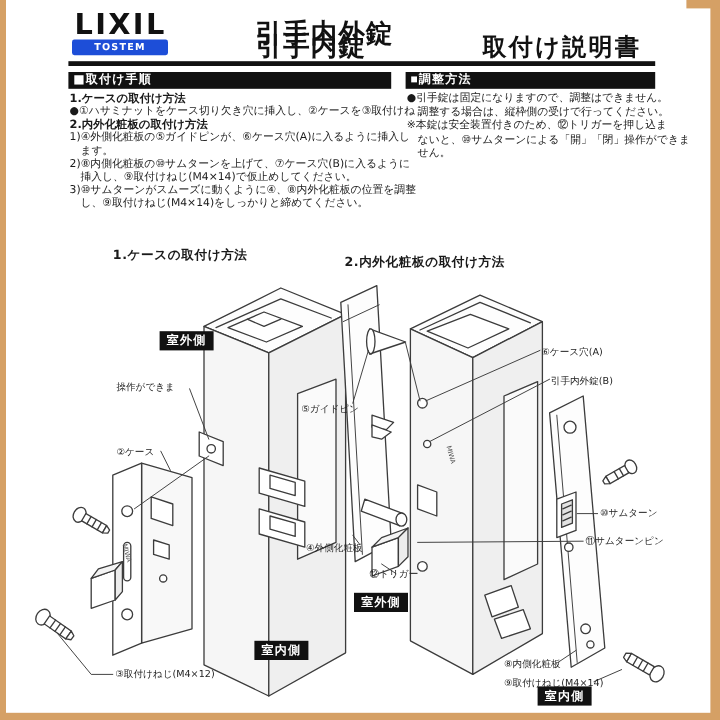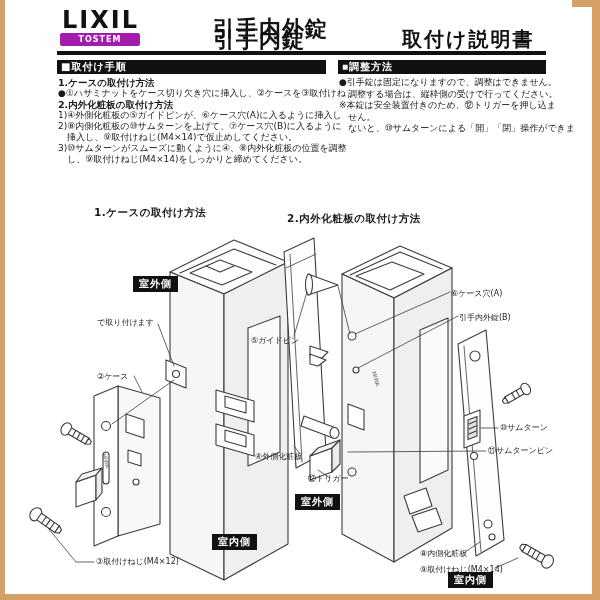--- a/index.html
+++ b/index.html
@@ -5,21 +5,21 @@
   html,body{margin:0;padding:0;}
   #page{
     position:relative;width:600px;height:600px;background:#ffffff;
     font-family:"DejaVu Sans","Liberation Sans",sans-serif;color:#1a1a1a;
     overflow:hidden;
   }
   .edge{position:absolute;background:#d5a065;}
   .abs{position:absolute;}
   
   .logo-text{font-size:24px;font-weight:900;letter-spacing:2px;color:#111;}
-  .logo-bar{background:#a21caf;color:#fff;font-size:8px;font-weight:bold;
+  .logo-bar{background:#1d4ed8;color:#fff;font-size:8px;font-weight:bold;
     text-align:center;line-height:13px;letter-spacing:1px;border-radius:2px;}
   .prod-title{font-size:22px;font-weight:900;line-height:24px;color:#111;letter-spacing:1px;}
   .doc-title{font-size:20px;font-weight:900;color:#111;letter-spacing:2px;}
   .rule{background:#111;}
   
   .secbar{background:#111;color:#fff;font-size:10px;font-weight:bold;
     line-height:14px;padding-left:4px;letter-spacing:1px;}
   
   .txtline{font-size:9px;line-height:11px;white-space:pre;}
   .txtline.bold{font-weight:bold;font-size:9.5px;}
@@ -46,33 +46,34 @@
 <div class="abs prod-title" style="left:213px;top:28px;">引手内錠</div>
 <div class="abs doc-title" style="left:402px;top:26px;">取付け説明書</div>
 <div class="abs rule" style="left:57px;top:51px;width:489px;height:3.5px;"></div>
 
 <div class="abs secbar" style="left:57px;top:60px;width:265px;height:14px;">■取付け手順</div>
 <div class="abs" style="left:58px;top:77px;width:278px;">
   <div class="txtline bold">1.ケースの取付け方法</div>
   <div class="txtline">●①ハサミナットをケース切り欠き穴に挿入し、②ケースを③取付けね</div>
   <div class="txtline bold">2.内外化粧板の取付け方法</div>
   <div class="txtline">1)④外側化粧板の⑤ガイドピンが、⑥ケース穴(A)に入るように挿入し</div>
+  <div class="txtline">　ます。</div>
   <div class="txtline">2)⑧内側化粧板の⑩サムターンを上げて、⑦ケース穴(B)に入るように</div>
   <div class="txtline">　挿入し、⑨取付けねじ(M4×14)で仮止めしてください。</div>
   <div class="txtline">3)⑩サムターンがスムーズに動くように④、⑧内外化粧板の位置を調整</div>
   <div class="txtline">　し、⑨取付けねじ(M4×14)をしっかりと締めてください。</div>
 </div>
 
 <div class="abs secbar" style="left:338px;top:60px;width:204px;height:14px;font-family:Liberation Serif, serif;">■調整方法</div>
 <div class="abs adj" style="left:339px;top:77px;width:212px;">
   <div class="txtline">●引手錠は固定になりますので、調整はできません。</div>
   <div class="txtline">　調整する場合は、縦枠側の受けで行ってください。</div>
   <div class="txtline">※本錠は安全装置付きのため、⑫トリガーを押し込ま</div>
+  <div class="txtline">　ないと、⑩サムターンによる「開」「閉」操作ができま</div>
   <div class="txtline">　せん。</div>
-  <div class="txtline">　ないと、⑩サムターンによる「開」「閉」操作ができま</div>
 </div>
 
 <svg style="left:20px;top:224px;" width="290" height="372" viewBox="0 0 290 372">
   <g fill="none" stroke="#3c3c3c" stroke-width="1.1" stroke-linejoin="round" stroke-linecap="round">
 
     <polygon points="150,48 214,16 268,38 204,70" fill="#fdfdfd"></polygon>
     <polygon points="150,48 204,70 204,356 150,330" fill="#f6f6f6"></polygon>
     <polygon points="204,70 268,38 268,320 204,356" fill="#efefef"></polygon>
     <polyline points="160,49 214,25 256,41"></polyline>
     <polygon points="170,49 200,36 232,48 202,61" fill="#ffffff"></polygon>
@@ -209,21 +210,21 @@
       <line x1="86" y1="62" x2="98" y2="110"></line>
     </g>
   </g>
   <text x="120" y="148" font-size="5.5" fill="#555" transform="rotate(75 120 148)">MIWA</text>
 </svg>
 
 <div class="abs dtitle" style="left:94px;top:206px;">1.ケースの取付け方法</div>
 <div class="abs dtitle" style="left:287px;top:212px;">2.内外化粧板の取付け方法</div>
 
 <div class="abs sidebox" style="left:133px;top:276px;">室外側</div>
-<div class="abs callout" style="left:97px;top:317px;">で取り付けます</div>
+<div class="abs callout" style="left:97px;top:317px;">操作ができま</div>
 <div class="abs callout" style="left:97px;top:371px;">②ケース</div>
 <div class="abs callout" style="left:96px;top:556px;">③取付けねじ(M4×12)</div>
 <div class="abs sidebox" style="left:212px;top:534px;">室内側</div>
 
 <div class="abs callout" style="left:251px;top:335px;">⑤ガイドピン</div>
 <div class="abs callout" style="left:451px;top:288px;">⑥ケース穴(A)</div>
 <div class="abs callout" style="left:459px;top:312px;">引手内外錠(B)</div>
 <div class="abs callout" style="left:255px;top:451px;">④外側化粧板</div>
 <div class="abs callout" style="left:308px;top:473px;">⑫トリガー</div>
 <div class="abs sidebox" style="left:295px;top:494px;">室外側</div>

